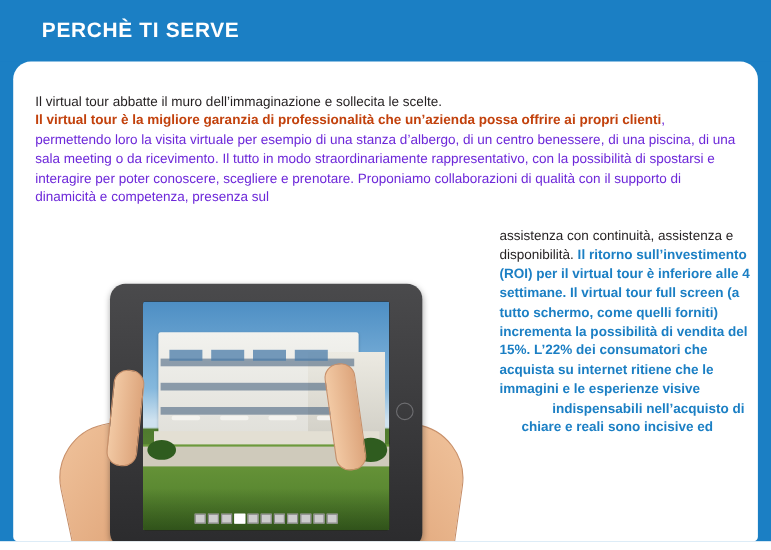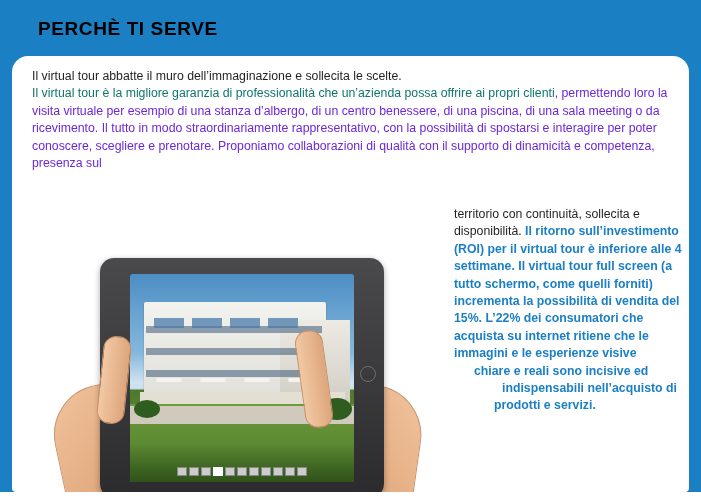--- a/index.html
+++ b/index.html
@@ -26,21 +26,21 @@
     top: 0;
     left: 0;
     width: 701px;
     height: 56px;
     background: #1b7fc4;
   }
   .header-title {
     position: absolute;
     left: 38px;
     top: 18px;
-    color: #000000;
+    color: #ffffff;
     font-size: 19px;
     font-weight: bold;
     letter-spacing: 0.6px;
     font-family: "Liberation Sans", sans-serif;
   }
   
   .panel {
     position: absolute;
     left: 12px;
     top: 56px;
@@ -58,32 +58,32 @@
     position: absolute;
     left: 0;
     bottom: 0;
     width: 701px;
     height: 8px;
     background: #ffffff;
   }
   .text-top {
     position: absolute;
     left: 20px;
-    top: 12px;
+    top: 28px;
     width: 640px;
     font-size: 12.3px;
     line-height: 17.4px;
     color: #231f20;
   }
   .text-top p {
     margin: 0;
   }
   .blue-em {
-    color: #0f766e;
-    font-weight: normal;
+    color: #c2410c;
+    font-weight: bold;
   }
   .dark {
     color: #6d28d9;
   }
   
   .text-right {
     position: absolute;
     left: 442px;
     top: 150px;
     width: 228px;
@@ -363,25 +363,24 @@
             </div>
           </div>
         </div>
       </div>
 
       <div class="finger-left"></div>
       <div class="finger-right"></div>
     </div>
 
     <div class="text-right">
-      <span>territorio con continuità, sollecita e disponibilità.</span>
+      <span>assistenza con continuità, assistenza e disponibilità.</span>
       <span class="blue-block">Il ritorno sull’investimento (ROI) per il virtual tour è inferiore alle 4 settimane.</span>
       <span class="blue-block">Il virtual tour full screen (a tutto schermo, come quelli forniti) incrementa la possibilità di vendita del 15%.</span>
       <span class="blue-block">L’22% dei consumatori che acquista su internet ritiene che le immagini e le esperienze visive</span>
+      <span class="blue-block indent2">indispensabili nell’acquisto di</span>
       <span class="blue-block indent1">chiare e reali sono incisive ed</span>
-      <span class="blue-block indent2">indispensabili nell’acquisto di</span>
-      <span class="blue-block indent3">prodotti e servizi.</span>
     </div>
 
   </div>
 
   <div class="bottom-strip"></div>
 </div>
 
 </body></html>

